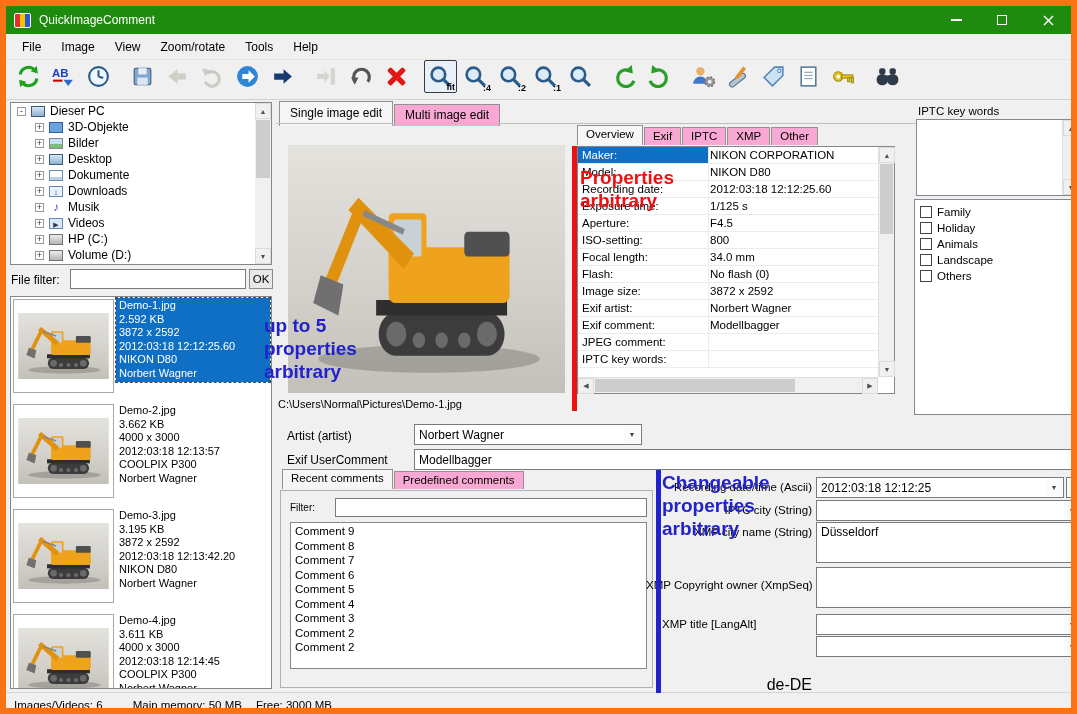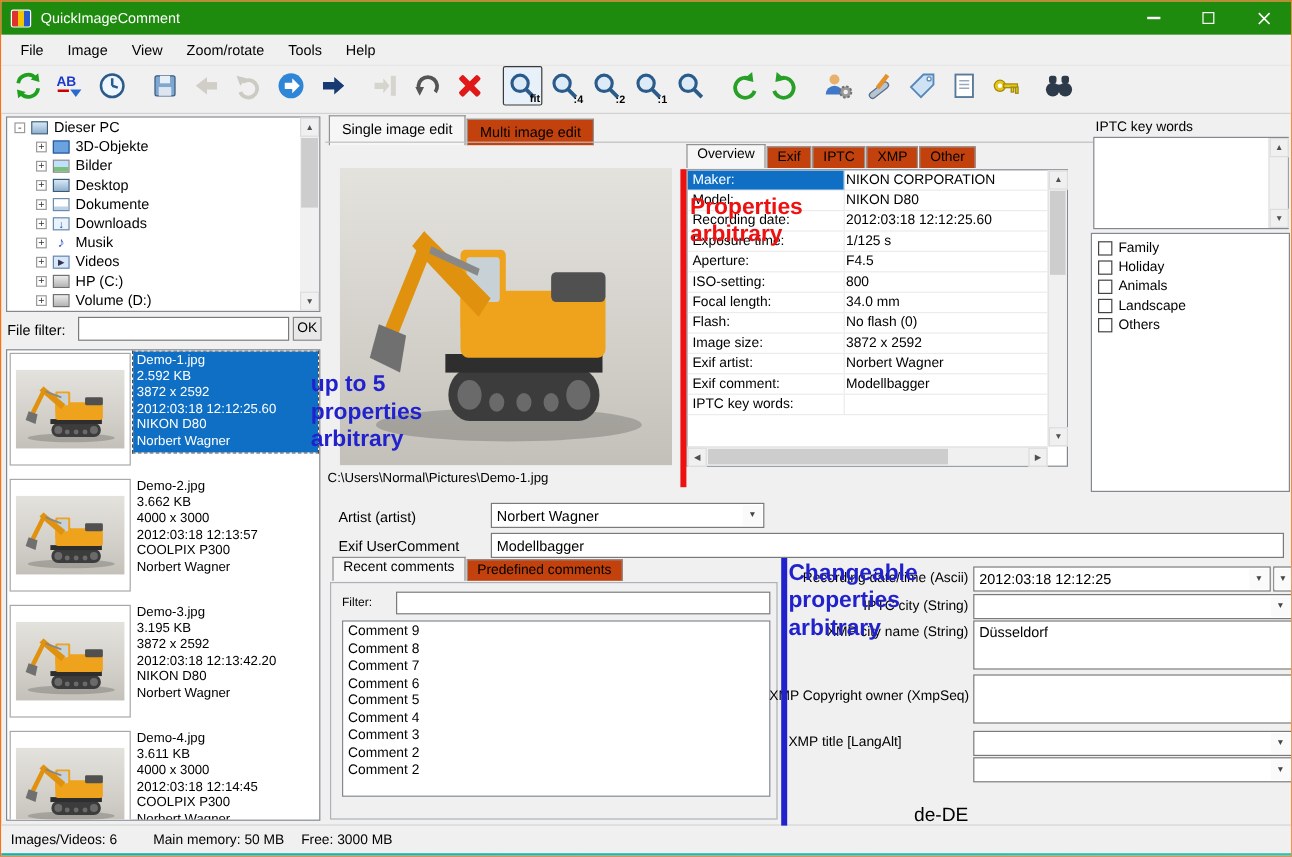--- a/index.html
+++ b/index.html
@@ -1,19 +1,19 @@
 <!DOCTYPE html>
 <html><head>
 <meta charset="utf-8">
 <style>
   *{box-sizing:border-box;margin:0;padding:0}
   html,body{background:#6b6b6b}
   .app{position:relative;width:1077px;height:714px;background:#f0f0f0;
        font-family:"Liberation Sans",sans-serif;font-size:12px;color:#000;
-       overflow:hidden;border:1px solid #f97316}
+       overflow:hidden;border:6px solid #f97316}
   .abs{position:absolute}
 
   
   .titlebar{position:absolute;left:0;top:0;width:100%;height:28px;background:#1f8b0e;
             display:flex;align-items:center;color:#fff}
   .logo{width:17px;height:15px;margin:0 8px 0 8px;border-radius:2px;
         background:linear-gradient(90deg,#e03030 33%,#f5c400 33% 66%,#2a5ad0 66%);
         border:1px solid #ffffff}
   .title{font-size:12px}
   .winbtns{margin-left:auto;display:flex;height:100%}
@@ -46,21 +46,21 @@
   .cv{position:absolute;left:4px;top:50%;transform:translateY(-50%);right:20px;
       white-space:nowrap;overflow:hidden;font-size:12px}
   .cb{position:absolute;right:1px;top:1px;bottom:1px;width:16px;background:#fafafa;
       display:flex;align-items:center;justify-content:center}
   .cb::before{content:"▼";font-size:7px;color:#444}
   .okbtn{position:absolute;border:1px solid #8a8a8a;background:#e8e8e8;text-align:center;
          font-size:11.5px;line-height:18px}
 
   
   .tab{display:inline-block;padding:3px 10px 4px 10px;border:1px solid #919191;border-bottom:none;
-       background:#c2410c;font-size:12px;margin-right:1px;vertical-align:bottom}
+       background:#f9a8d4;font-size:12px;margin-right:1px;vertical-align:bottom}
   .tab.active{background:#f6f6f6;padding-top:4px;padding-bottom:6px}
   .tab.small{font-size:11.5px;padding:2px 8px 3px 8px}
   .tab.small.active{padding-bottom:5px}
 
   
   .treebox{position:absolute;left:4px;top:96px;width:262px;height:163px;background:#fff;
            border:1px solid #828790;overflow:hidden}
   .trow{height:16px;display:flex;align-items:center;white-space:nowrap}
   .lvl0{padding-left:6px}.lvl1{padding-left:24px}
   .exp{width:9px;height:9px;border:1px solid #9a9a9a;font-size:9px;line-height:7px;
@@ -603,20 +603,24 @@
         </div>
       <div class="prow">
           <div class="pl">Exif artist:</div>
           <div class="pv">Norbert Wagner</div>
         </div>
       <div class="prow">
           <div class="pl">Exif comment:</div>
           <div class="pv">Modellbagger</div>
         </div>
       <div class="prow">
+          <div class="pl">JPEG comment:</div>
+          <div class="pv"></div>
+        </div>
+      <div class="prow">
           <div class="pl">IPTC key words:</div>
           <div class="pv"></div>
         </div>
     </div>
     <div class="sb-v" style="right:0;top:0;height:230px;border-left:1px solid #e0e0e0">
       <div class="sb-btn arr-u" style="top:0"></div>
       <div class="sb-thumb" style="top:17px;height:70px;left:1px;right:1px"></div>
       <div class="sb-btn arr-d" style="bottom:0"></div>
     </div>
     <div class="sb-h" style="left:0;bottom:0;right:16px;border-top:1px solid #e0e0e0">

